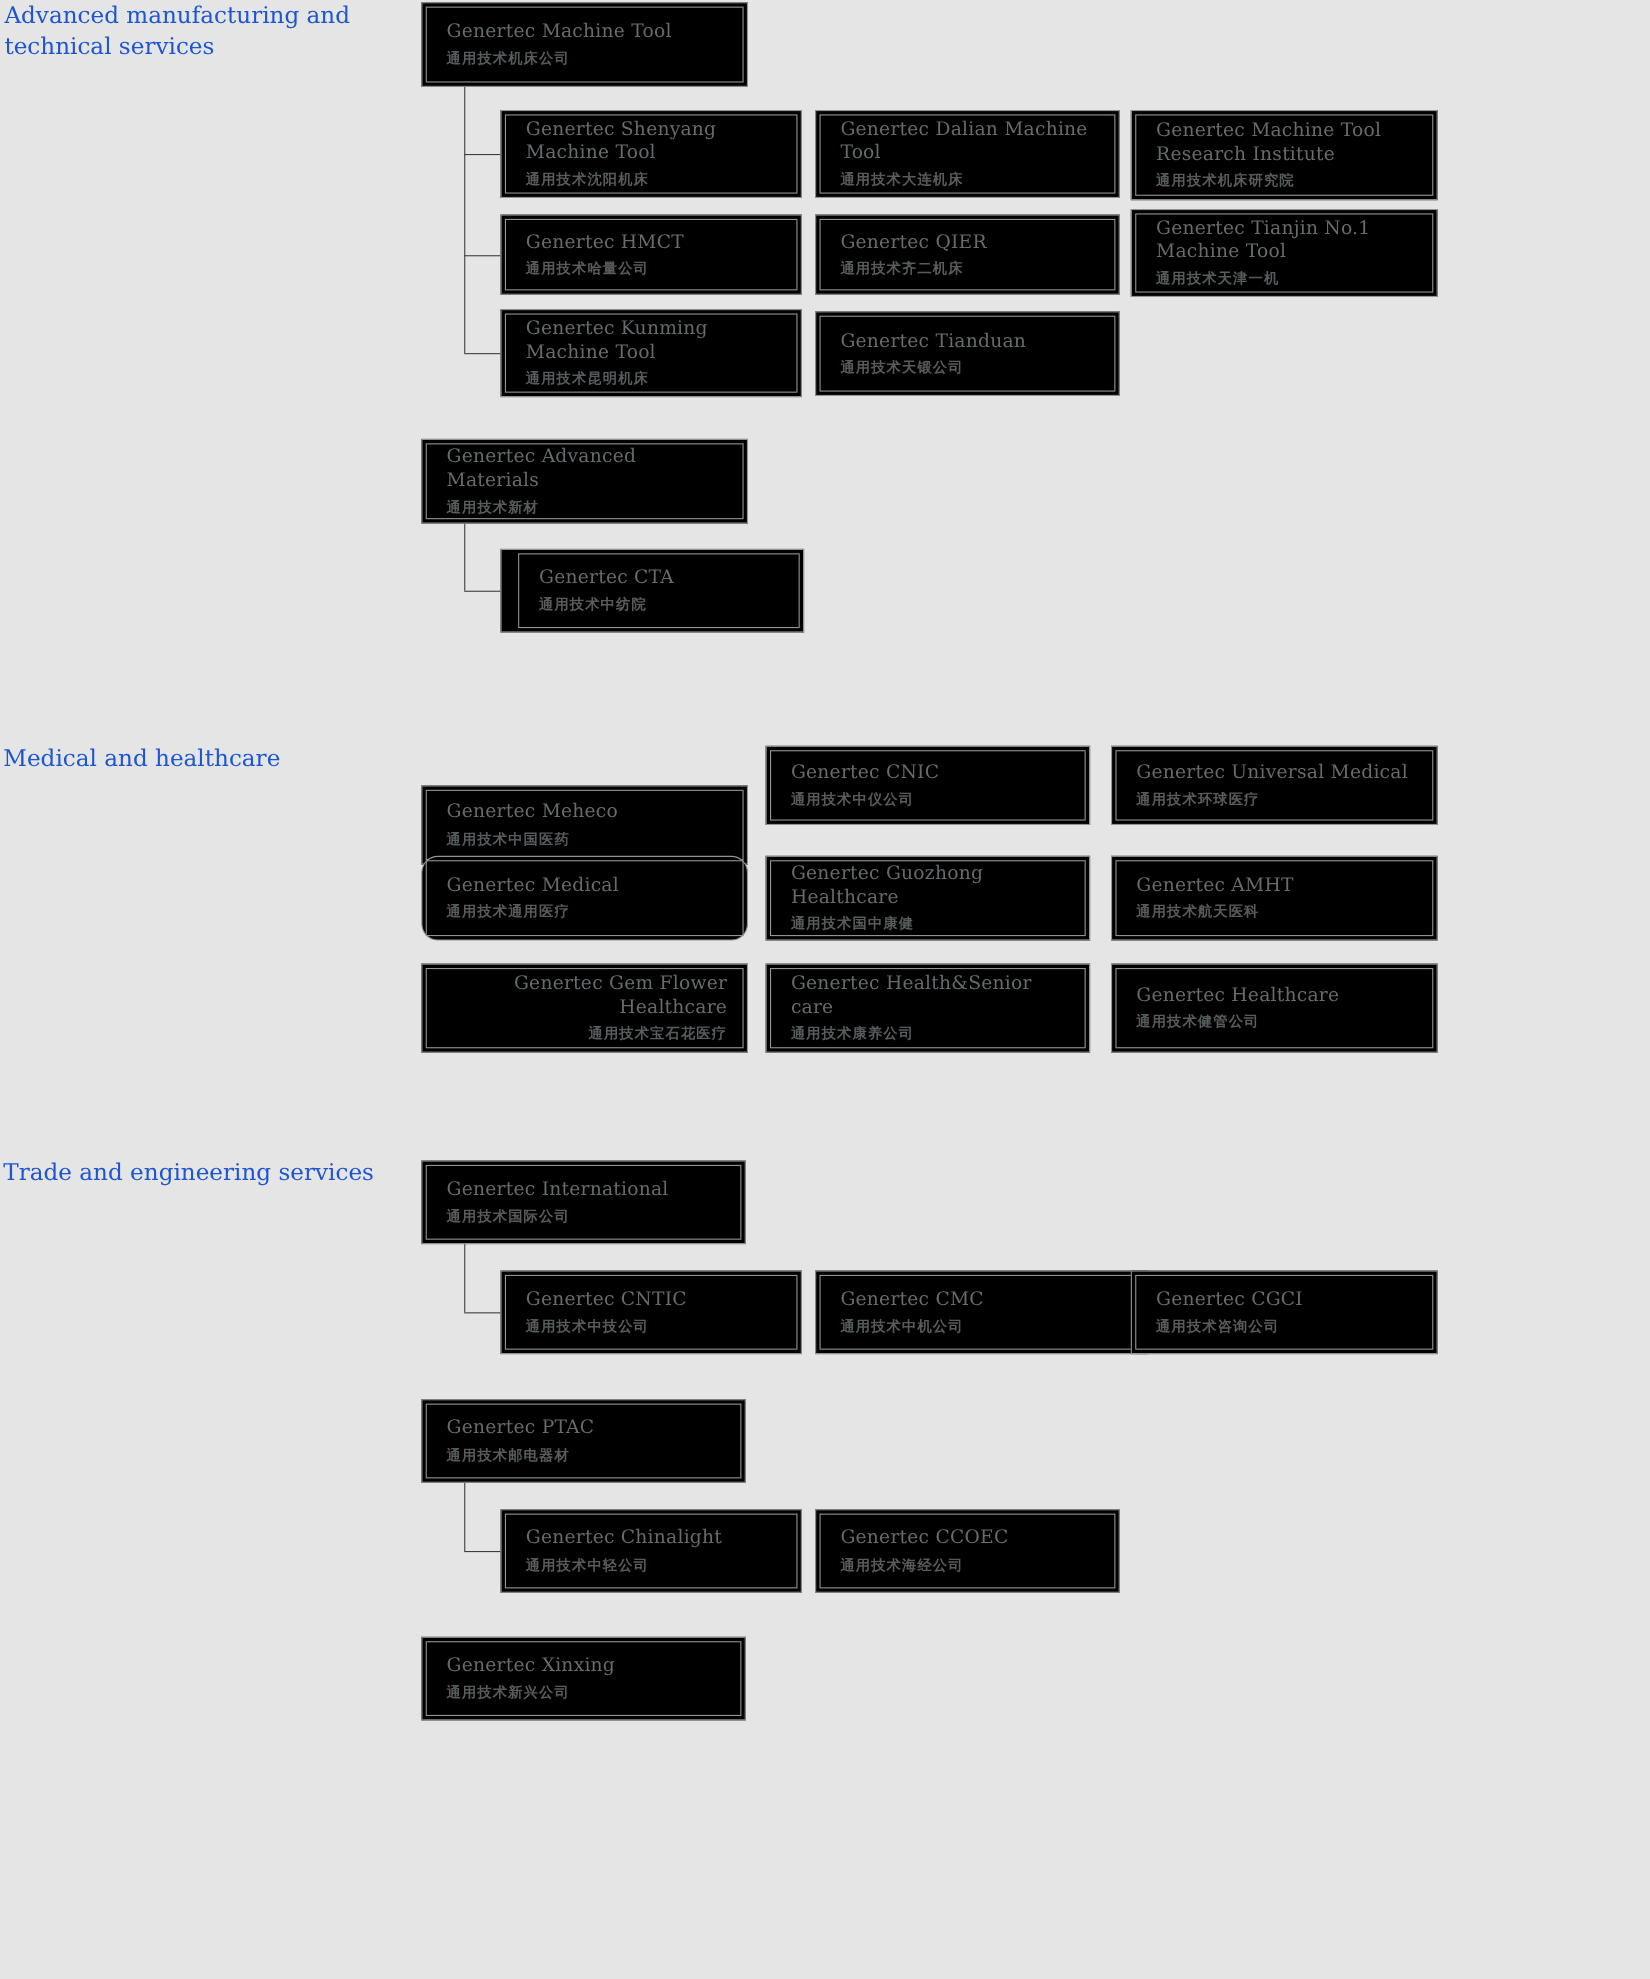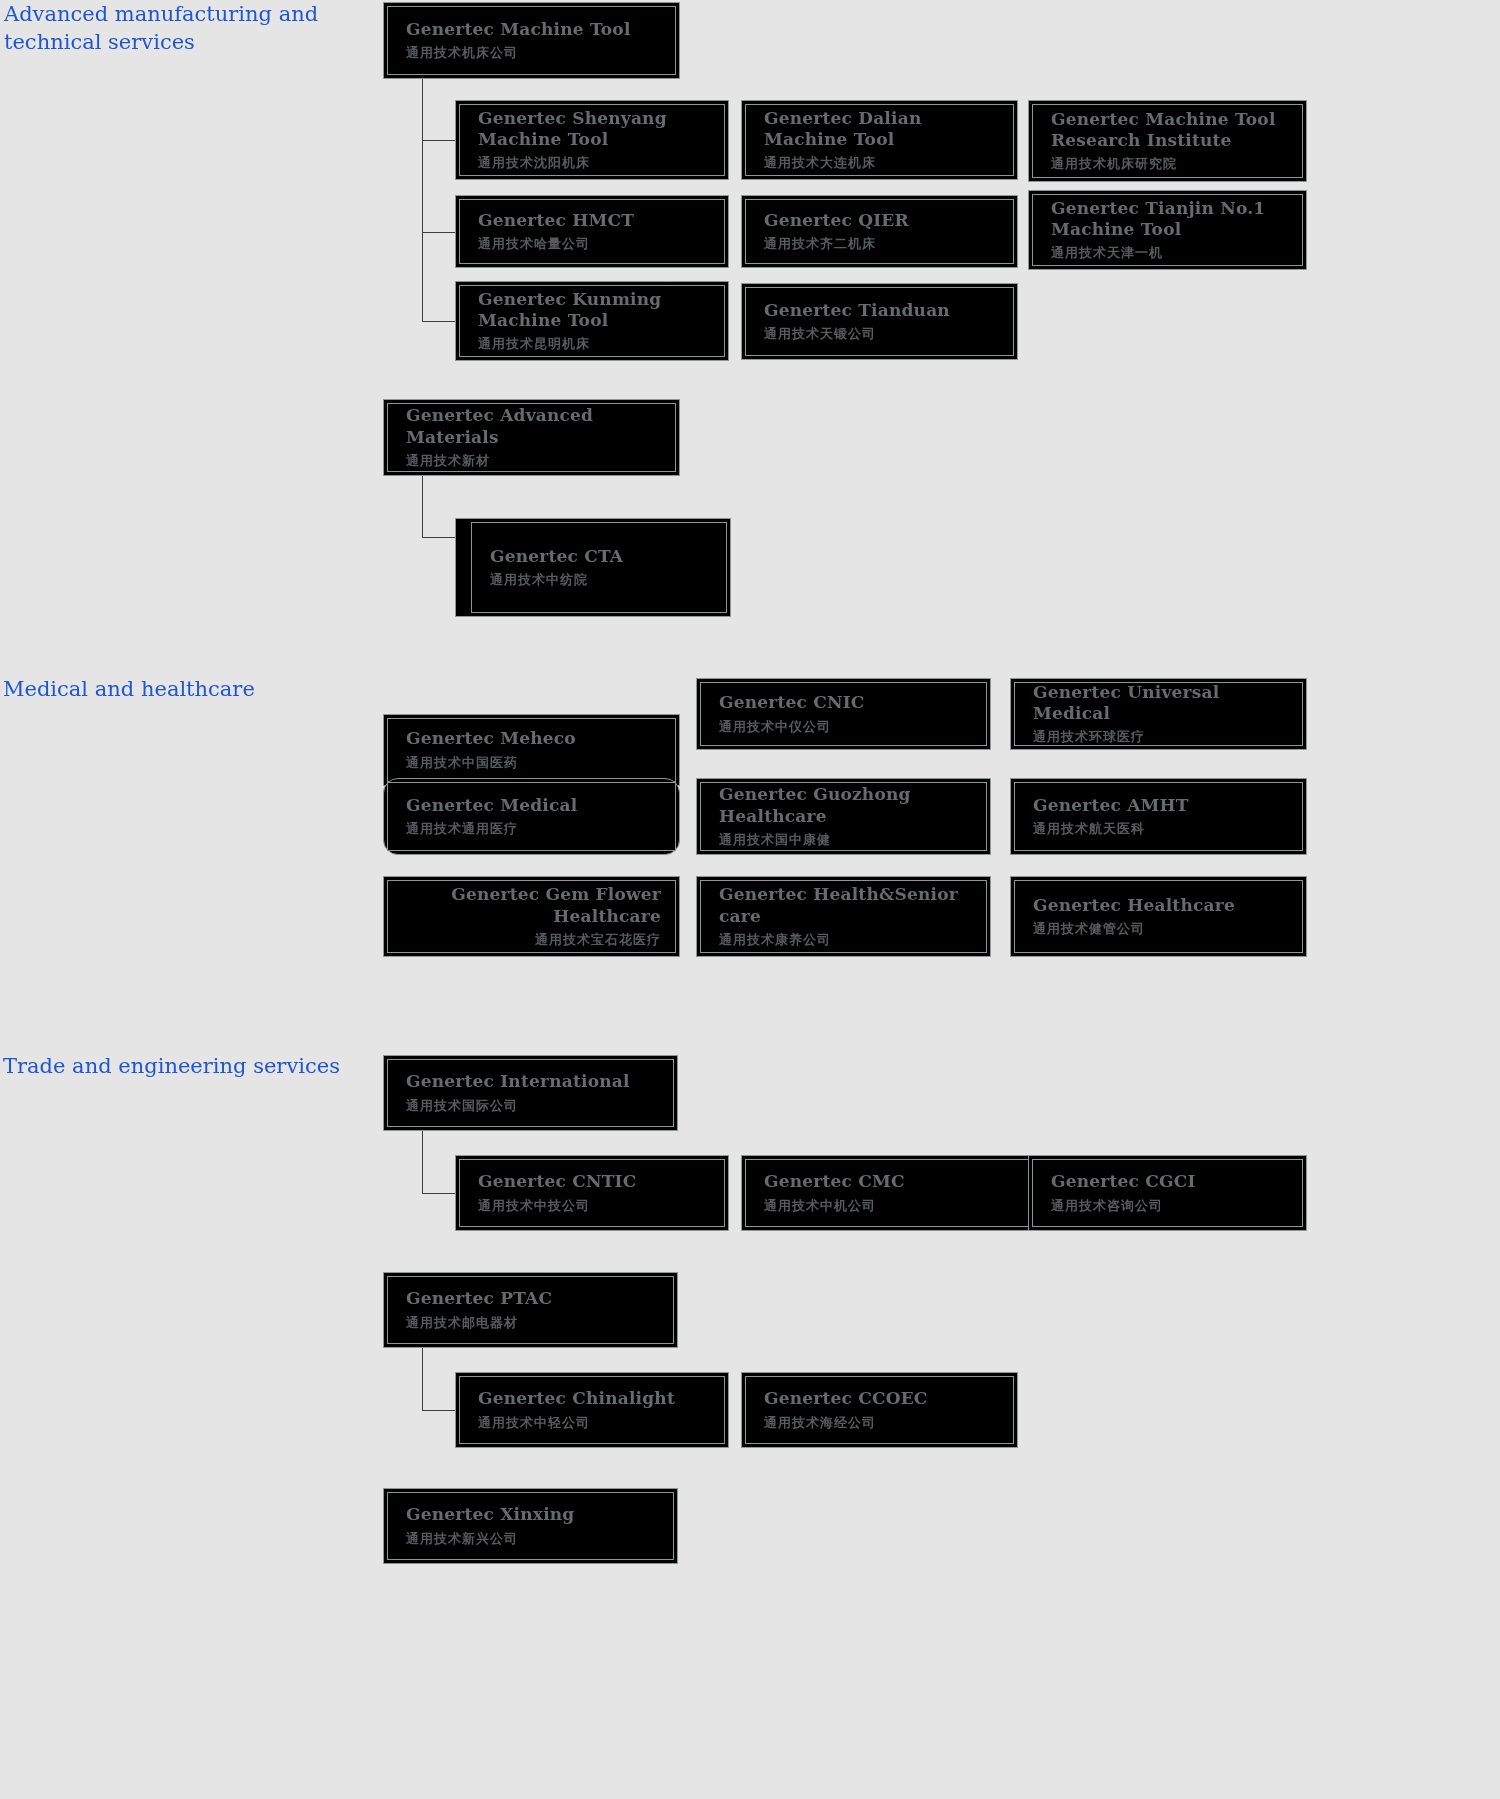--- a/index.html
+++ b/index.html
@@ -35,21 +35,20 @@
     flex-direction:column;
     justify-content:center;
     padding:6px 14px 6px 18px;
   }
   .node-en{
     font-family:"DejaVu Serif", serif;
     font-size:17px;
     letter-spacing:0.2px;
     line-height:1.24;
     color:#666b6e;
-    font-weight:bold;
   }
   .node-zh{
     font-family:"DejaVu Sans", sans-serif;
     font-size:13px;
     font-weight:700;
     letter-spacing:1px;
     margin-top:4px;
     color:#565b5e;
   }
   .vline{position:absolute;width:1px;background:#3c3f41;}
@@ -142,21 +141,21 @@
     </div>
   </div>
 
   <div class="node" style="left:383px;top:399px;width:297px;height:77px;">
     <div class="node-inner">
       <div class="node-en">Genertec Advanced Materials</div>
       <div class="node-zh">通用技术新材</div>
     </div>
   </div>
 
-  <div class="node" style="left:455px;top:518px;width:276px;height:99px;padding-left:15px;">
+  <div class="node" style="left:455px;top:499px;width:276px;height:76px;padding-left:15px;">
     <div class="node-inner">
       <div class="node-en">Genertec CTA</div>
       <div class="node-zh">通用技术中纺院</div>
     </div>
   </div>
 
   <div class="node" style="left:383px;top:678px;width:297px;height:72px;margin-top:36px;">
     <div class="node-inner">
       <div class="node-en">Genertec Meheco</div>
       <div class="node-zh">通用技术中国医药</div>

